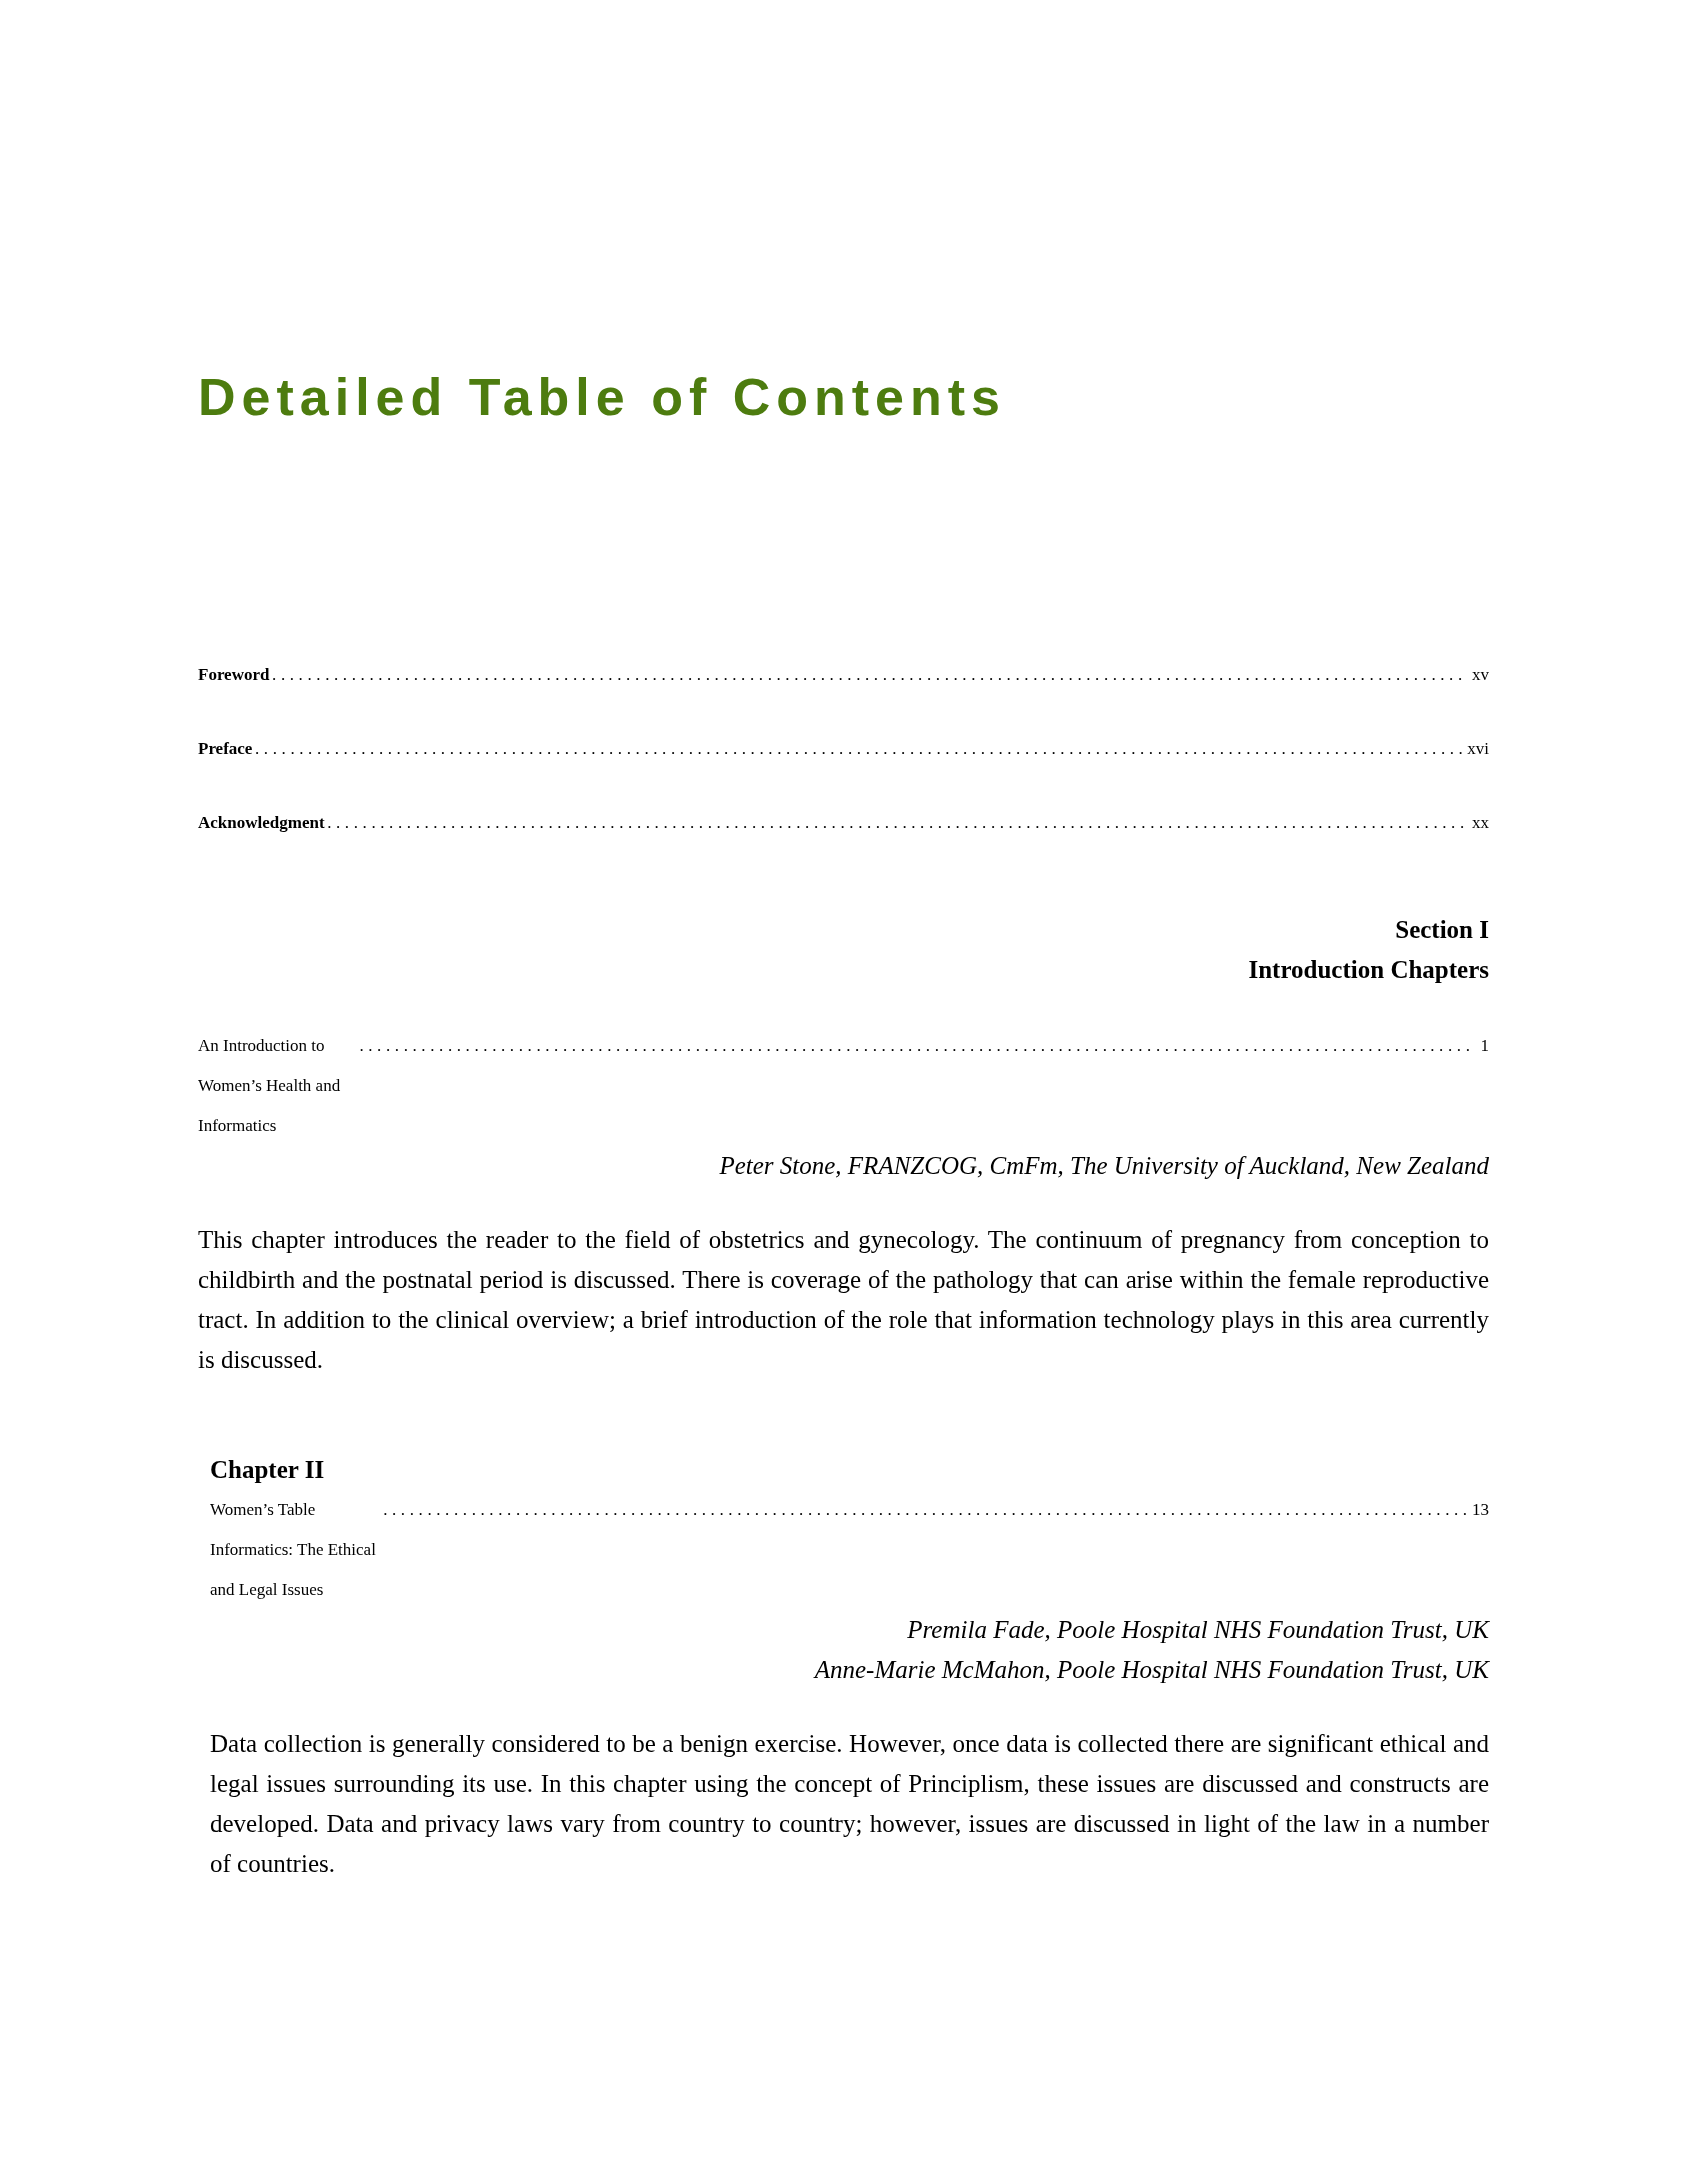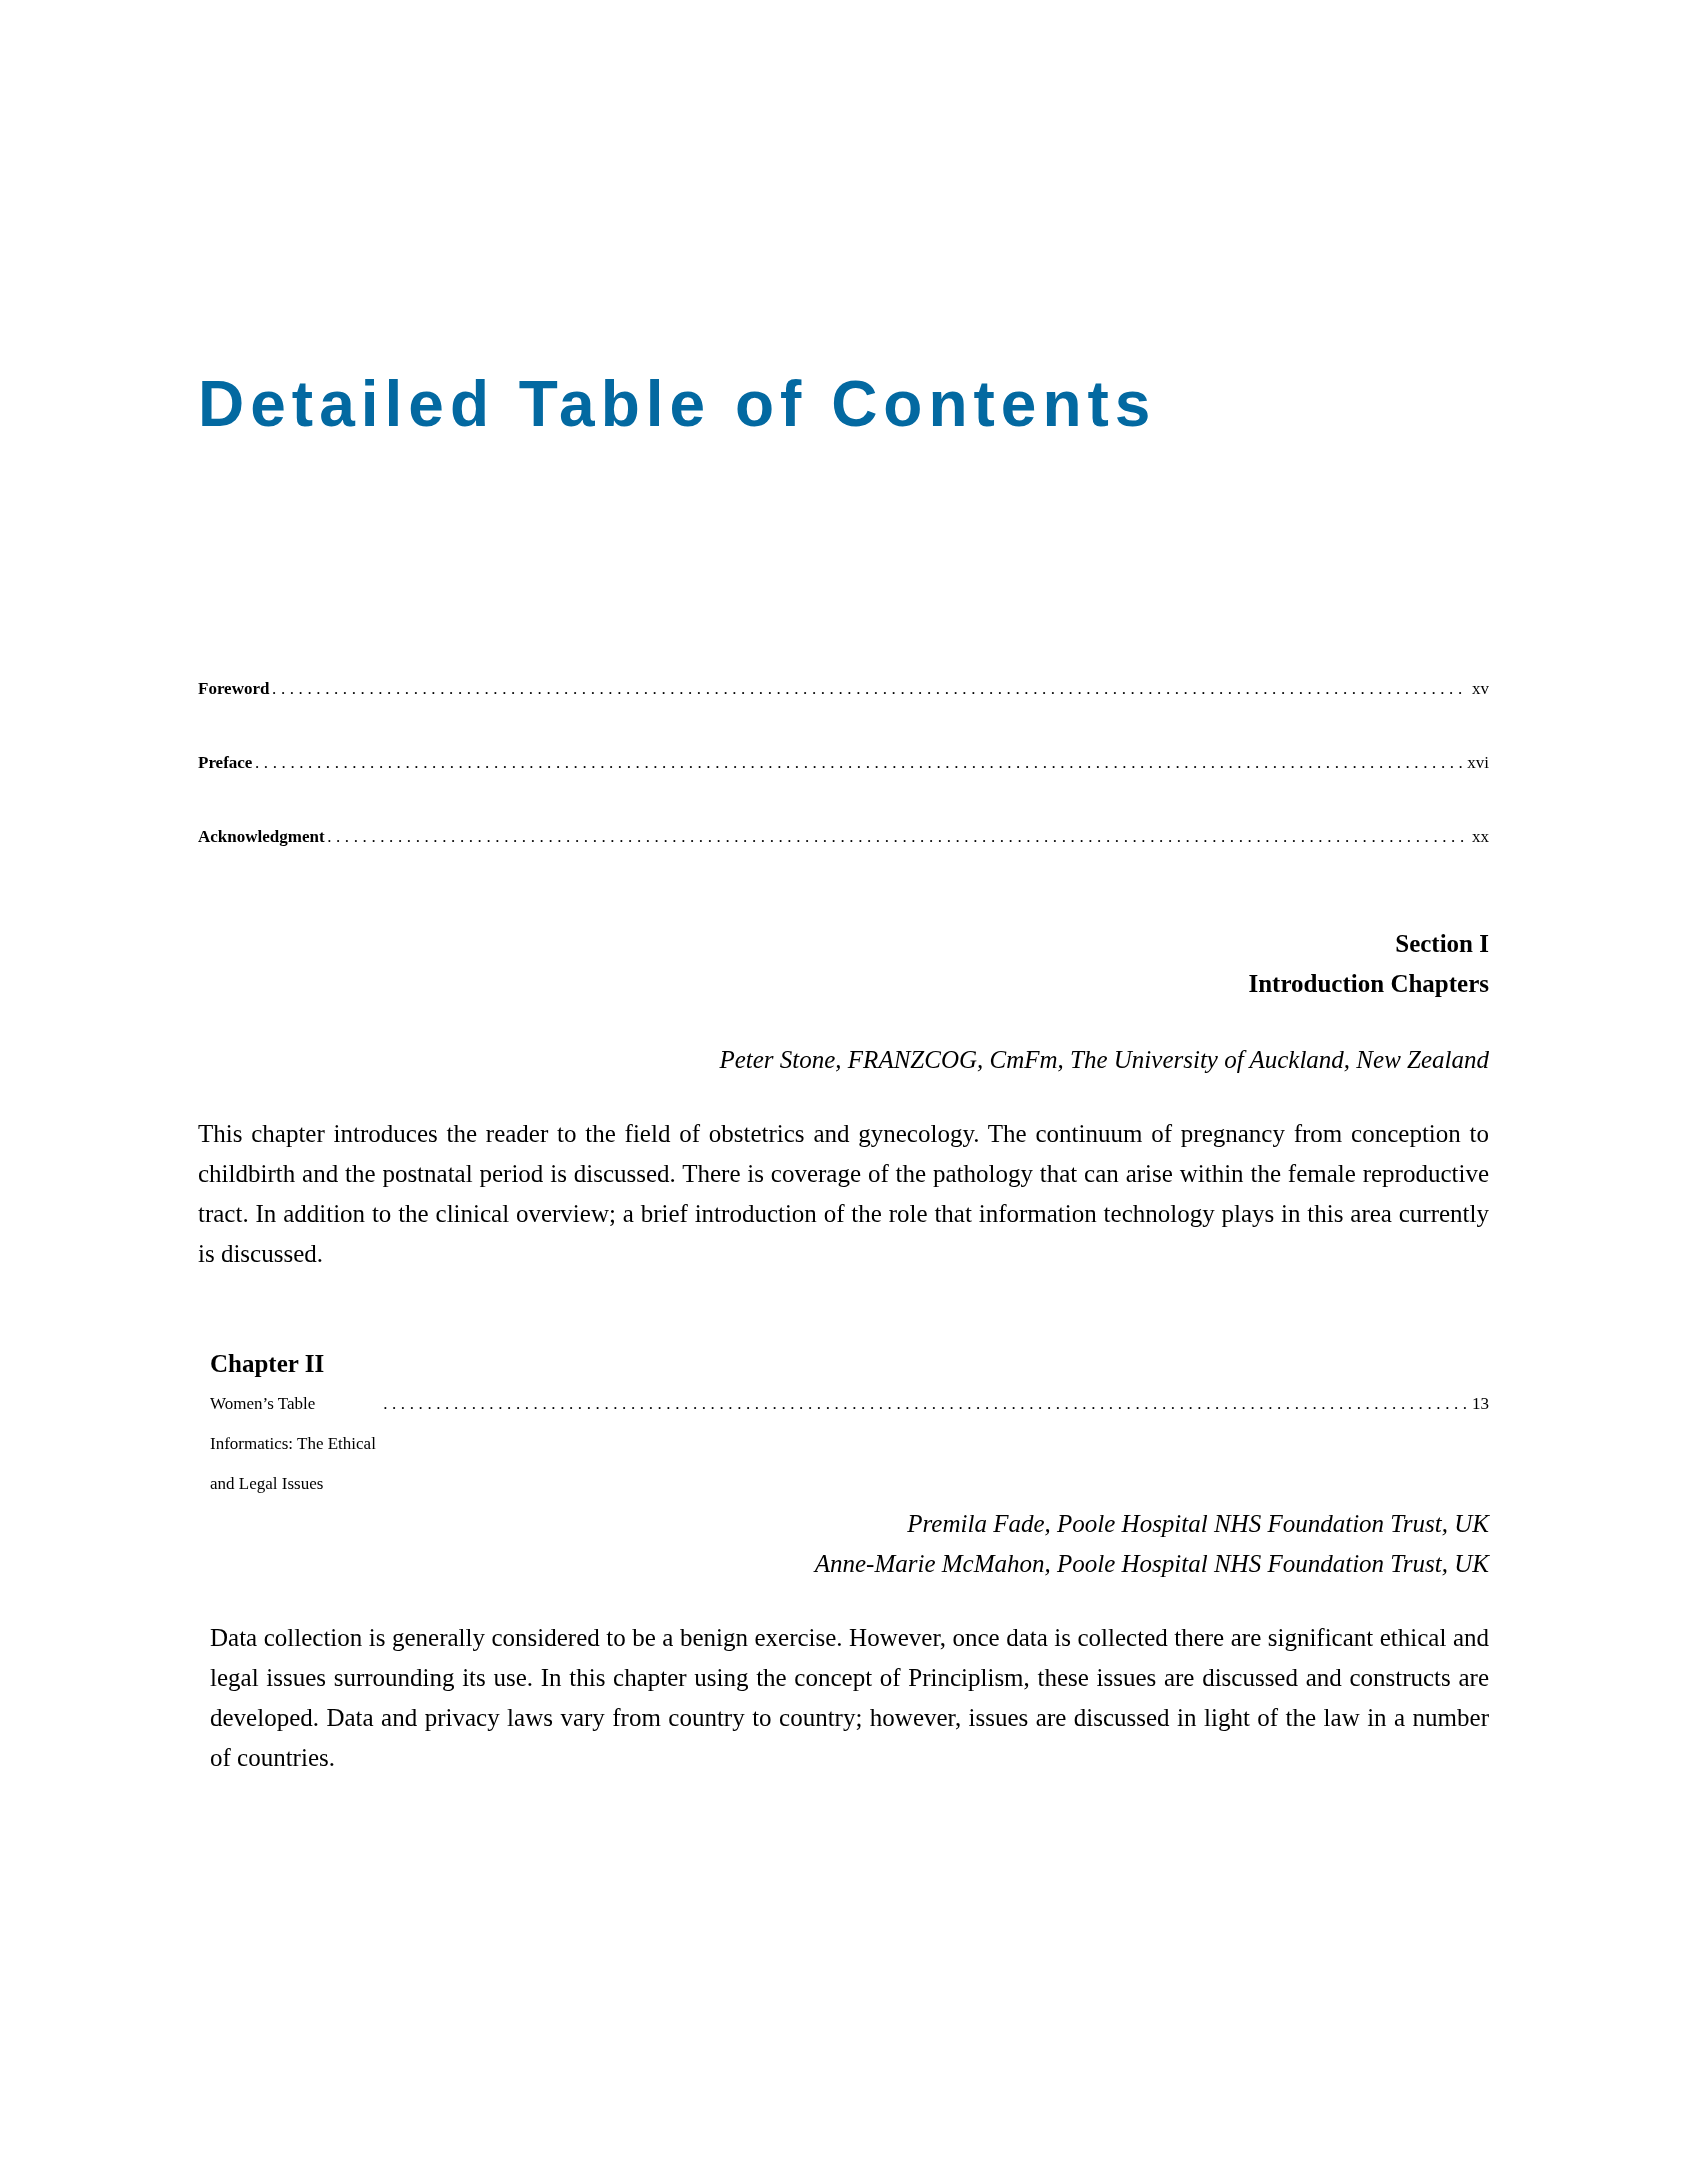--- a/index.html
+++ b/index.html
@@ -11,24 +11,24 @@
     color: #000000;
     overflow: hidden;
   }
   .page {
     width: 100%;
     height: 100%;
     padding: 367px 198px 0 198px;
   }
   .doc-title {
     font-family: "Liberation Sans", sans-serif;
-    font-size: 64px;
+    font-size: 52px;
     font-weight: bold;
     letter-spacing: 6px;
-    color: #0369a1;
+    color: #4d7c0f;
     margin-bottom: 228px;
   }
   .toc-line {
     display: flex;
     align-items: baseline;
     font-size: 17px;
     line-height: 40px;
   }
   .fm-line { margin-bottom: 34px; }
   .bold { font-weight: bold; }
@@ -96,20 +96,25 @@
       <span class="pageno">xx</span>
     </div>
   </div>
 
   <div class="section-heading">
     <div>Section I</div>
     <div>Introduction Chapters</div>
   </div>
 
   <div class="chapter">
+    <div class="toc-line">
+      <span class="chapter-title">An Introduction to Women’s Health and Informatics</span>
+      <span class="leader"></span>
+      <span class="pageno">1</span>
+    </div>
     <div class="author">Peter Stone, FRANZCOG, CmFm, The University of Auckland, New Zealand</div>
     <p class="abstract">This chapter introduces the reader to the field of obstetrics and gynecology. The continuum of pregnancy from conception to childbirth and the postnatal period is discussed. There is coverage of the pathology that can arise within the female reproductive tract. In addition to the clinical overview; a brief introduction of the role that information technology plays in this area currently is discussed.</p>
   </div>
 
   <div class="chapter chapter-2">
     <div class="chapter-heading">Chapter II</div>
     <div class="toc-line">
       <span class="chapter-title">Women’s Table Informatics: The Ethical and Legal Issues</span>
       <span class="leader"></span>
       <span class="pageno">13</span>

